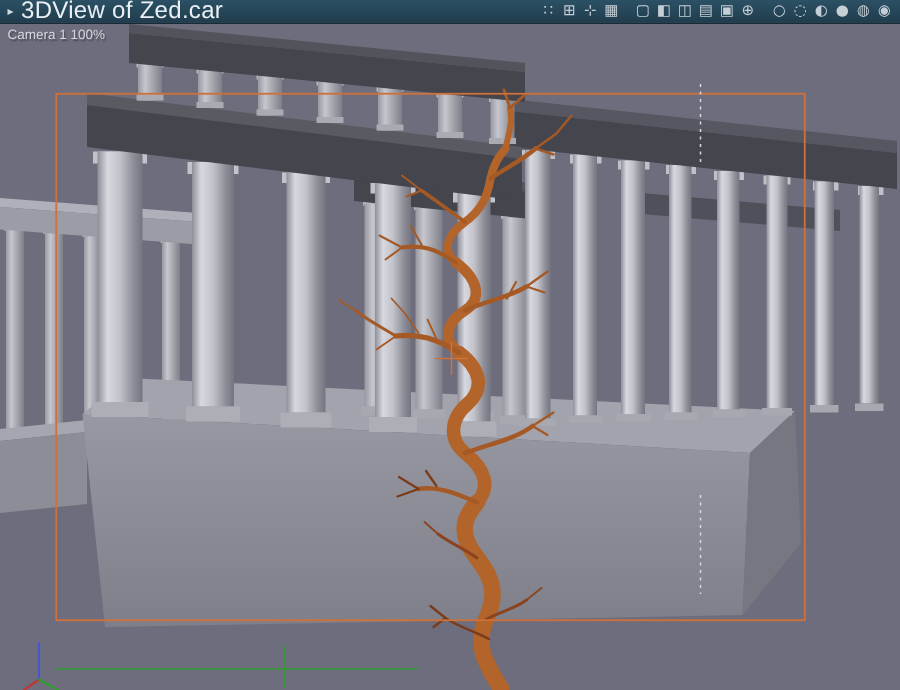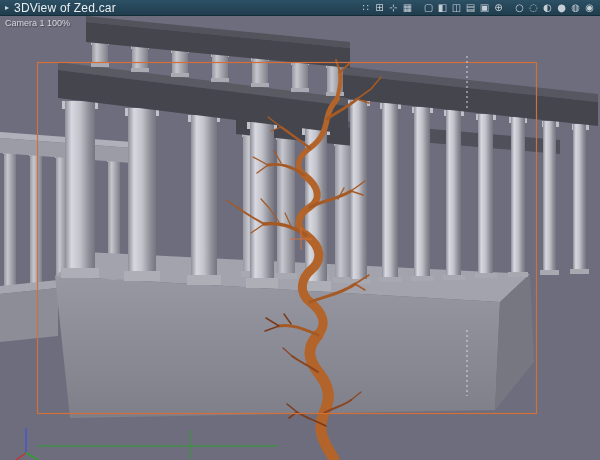--- a/index.html
+++ b/index.html
@@ -9,21 +9,21 @@
     --tree-trunk:#b2642a; --tree-branch:#a55a26; --tree-twig:#7a3b1a;
     --axis-green:#2f9e2f; --axis-red:#c23535; --axis-blue:#4656cc;
     --dashed-line:#d8d8e0; --camera-label-text:#d6d6de;
   }
   *{box-sizing:border-box;}
   body{margin:0;background:#4a4a55;font-family:"Liberation Sans",sans-serif;}
   .window{width:600px;height:460px;position:relative;overflow:hidden;background:var(--viewport-bg);}
   .titlebar{height:16px;background:linear-gradient(var(--titlebar-bg-top),var(--titlebar-bg-bottom));
     display:flex;align-items:center;border-bottom:1px solid #142b38;}
   .menu-tri{color:#cfdae2;font-size:8px;line-height:15px;margin:0 5px 0 5px;}
-  .title{color:var(--titlebar-text);font-size:12px;letter-spacing:.2px;white-space:nowrap;}
+  .title{color:var(--titlebar-text);font-size:16px;letter-spacing:.2px;white-space:nowrap;}
   .tb-icons{margin-left:auto;display:flex;align-items:center;gap:3px;padding-right:5px;
     color:var(--icon-color);font-size:10px;line-height:15px;font-family:"DejaVu Sans",sans-serif;}
   .tbi{width:11px;text-align:center;cursor:default;}
   .tbi.g{margin-left:7px;}
   .viewport{position:relative;width:600px;height:444px;background:var(--viewport-bg);}
   .viewport svg{display:block;}
   .cam-label{position:absolute;top:2px;left:5px;font-size:9px;color:var(--camera-label-text);
     text-shadow:1px 1px 1px rgba(0,0,0,.35);white-space:nowrap;}
 </style>
 </head>

